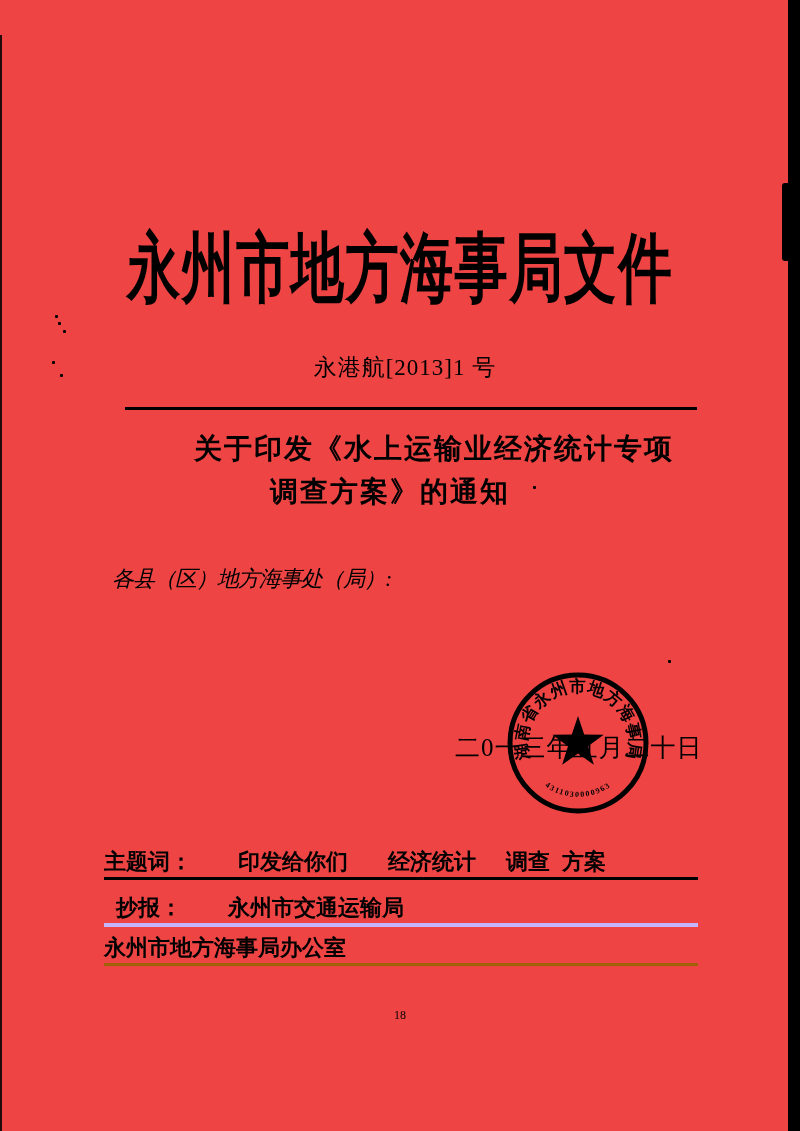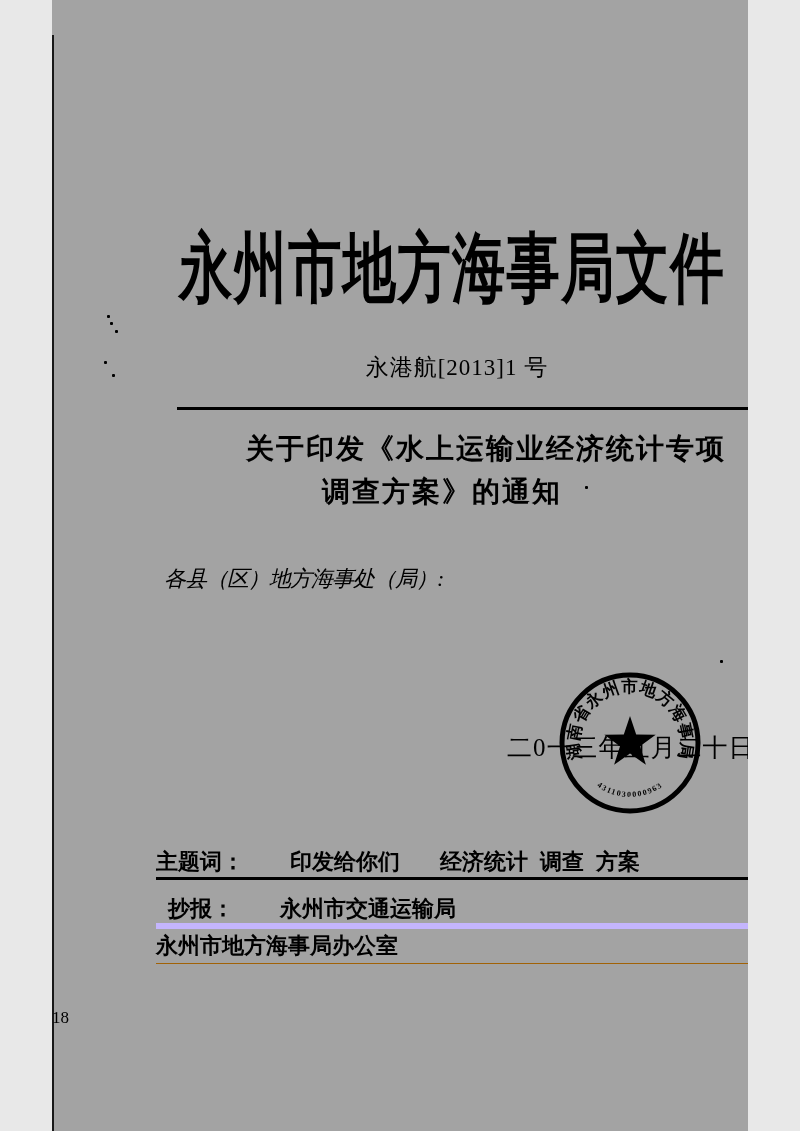--- a/index.html
+++ b/index.html
@@ -1,17 +1,17 @@
 <!DOCTYPE html>
 <html><head>
 <meta charset="utf-8">
 <style>
   html,body{margin:0;padding:0;background:#e8e8e8;}
   #page{
-    position:relative;width:696px;height:1131px;background:#a3a3a3;
+    position:relative;width:800px;height:1131px;background:#ef4444;
     font-family:"Liberation Serif","DejaVu Serif",serif;color:#000;overflow:hidden;
     margin:0 auto;
   }
   .abs{position:absolute;}
   
   #org-title{
     left:0;top:218px;width:800px;text-align:center;
     font-size:76px;font-weight:bold;white-space:nowrap;
   }
   #org-title .condense{display:inline-block;transform:scaleX(.70);transform-origin:50% 50%;letter-spacing:2px;}
@@ -23,27 +23,27 @@
   #heading-line2{top:473px;}
   
   #body-block{left:112px;top:556px;width:600px;font-size:22px;letter-spacing:-1px;line-height:45px;font-style:italic;}
   #body-block .line{white-space:nowrap;}
   #para-line1{text-indent:44px;}
   #date-line{left:455px;top:731px;width:260px;font-size:25px;letter-spacing:1px;white-space:nowrap;}
   
   #seal{left:498px;top:663px;width:160px;height:160px;}
   #seal text{font-family:"Liberation Serif","DejaVu Serif",serif;font-weight:bold;fill:#000;}
   
-  .footer-row{left:104px;width:594px;display:flex;font-weight:bold;font-size:22px;white-space:nowrap;}
+  .footer-row{left:104px;width:594px;display:flex;align-items:flex-end;font-weight:bold;font-size:22px;white-space:nowrap;}
   #subject-row{top:847px;height:30px;border-bottom:3px solid #000;}
-  #cc-row{top:894px;height:29px;border-bottom:6px solid #c4b5fd;}
-  #issuer-row{top:931px;height:32px;border-bottom:1px solid #a16207;justify-content:space-between;}
-  .gap-lg{margin-left:46px;} .gap-md{margin-left:40px;font-family:Liberation Mono, monospace;} .gap-sm{margin-left:12px;} .gap-xs{margin-left:12px;}
+  #cc-row{top:894px;height:29px;border-bottom:4px solid #c4b5fd;}
+  #issuer-row{top:931px;height:32px;border-bottom:3px solid #a16207;justify-content:space-between;}
+  .gap-lg{margin-left:46px;} .gap-md{margin-left:40px;font-family:Liberation Mono, monospace;} .gap-sm{margin-left:30px;} .gap-xs{margin-left:12px;}
   #cc-row .label{margin-left:12px;}
-  #page-number{left:0;top:1008px;width:800px;font-size:17px;}
+  #page-number{left:0;top:1008px;width:800px;text-align:center;font-size:12px;}
   
   .artifact{background:#000;}
   #edge-right{left:788px;top:0;width:12px;height:1131px;}
   #edge-right-bump{left:782px;top:183px;width:10px;height:78px;border-radius:3px;}
   #edge-left{left:0;top:35px;width:2px;height:1096px;opacity:.85;}
   .speck{width:3px;height:3px;border-radius:1px;background:#000;}
 </style>
 </head>
 <body>
 

